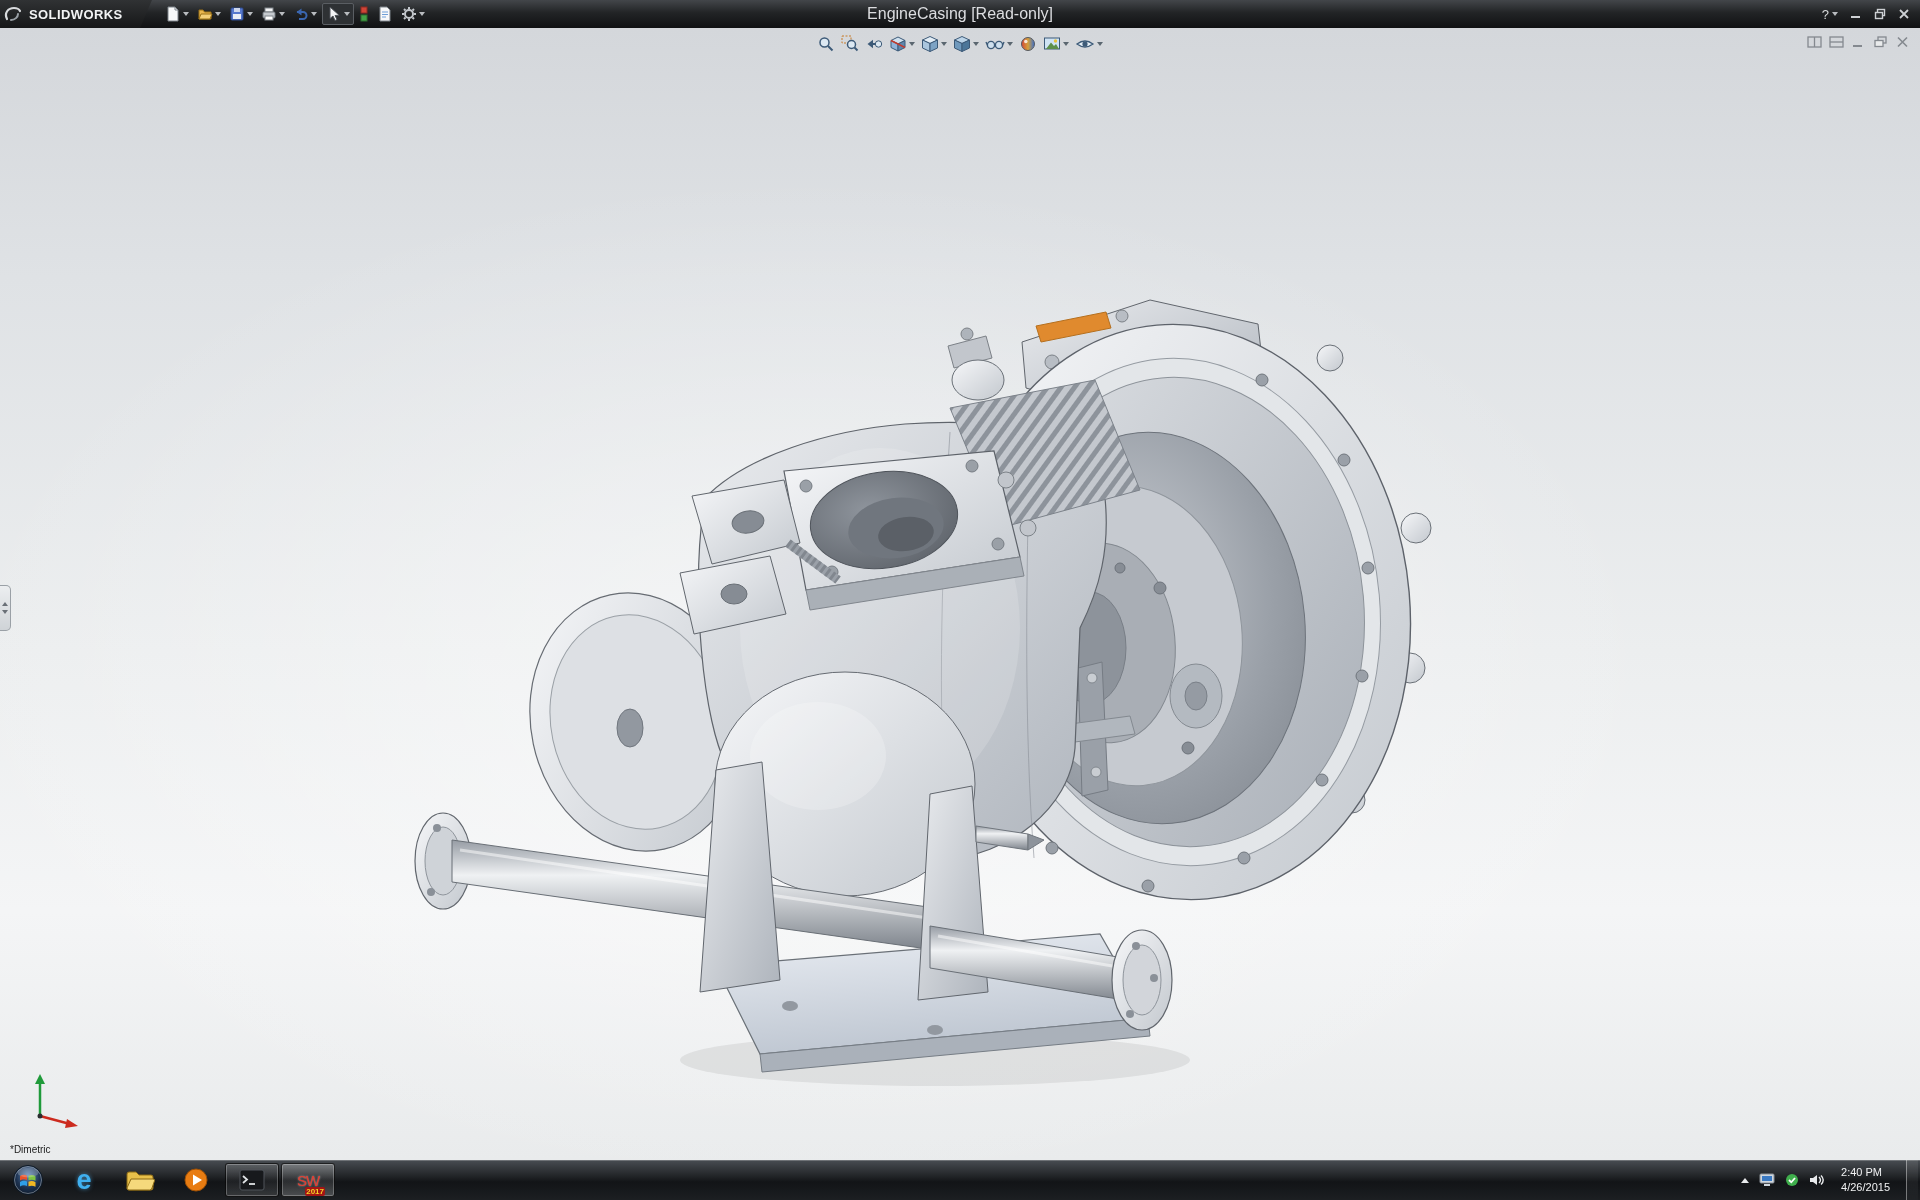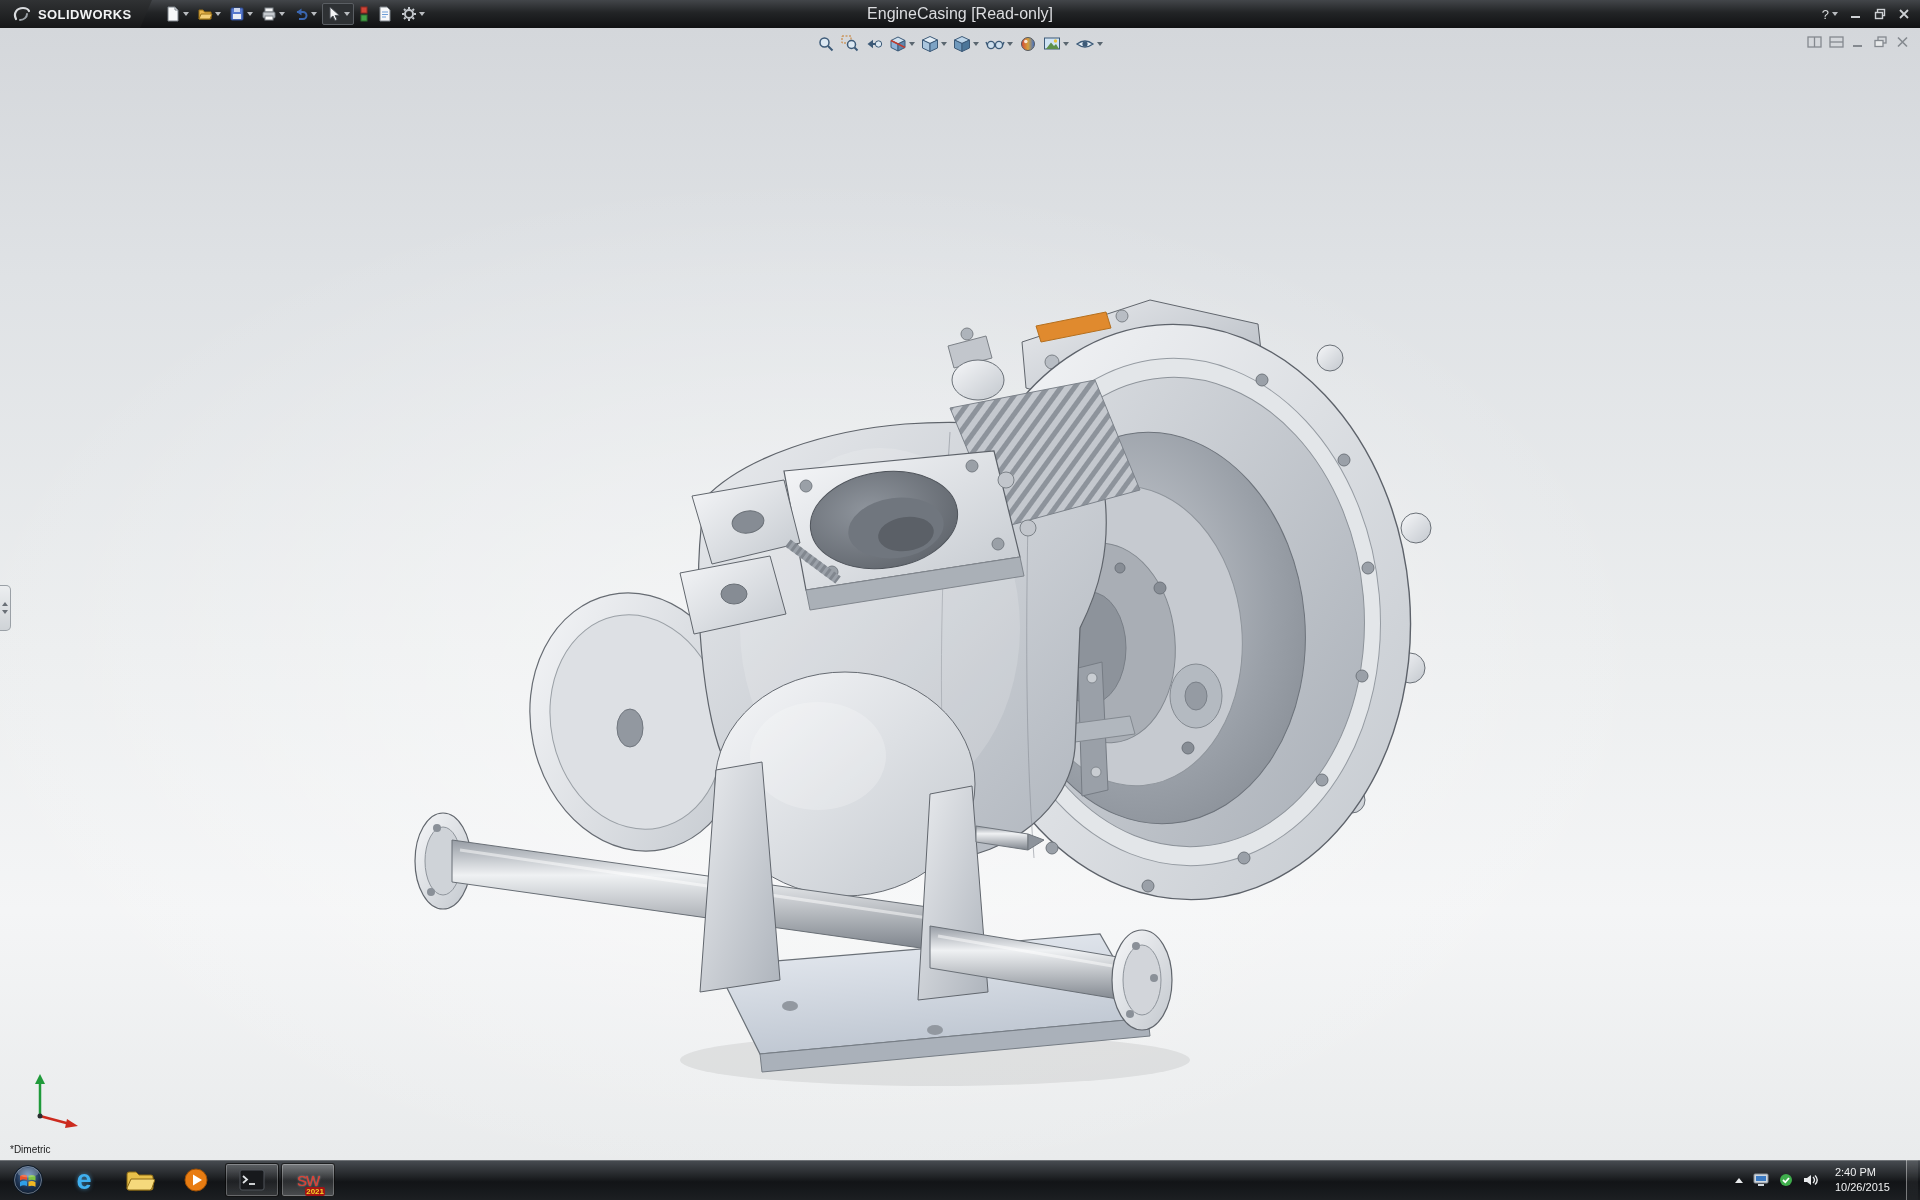--- a/index.html
+++ b/index.html
@@ -2,21 +2,21 @@
 <html><head>
 <meta charset="utf-8">
 <style>
 *{box-sizing:border-box;margin:0;padding:0}
 html,body{width:1920px;height:1200px;overflow:hidden;font-family:"Liberation Sans",sans-serif}
 body{position:relative;background:#101113}
 button{font-family:inherit;background:none;border:none;padding:0;cursor:pointer;color:inherit}
 
 
 .titlebar{position:absolute;top:0;left:0;right:0;height:28px;display:flex;align-items:center;background:linear-gradient(#43464a,#222426 45%,#101113);color:#e6e7e9;z-index:40}
-.logo{display:flex;align-items:center;gap:6px;height:28px;width:152px;padding-left:12px;background:linear-gradient(#303234,#161718);clip-path:polygon(0 0,152px 0,140px 28px,0 28px);flex:0 0 auto}
+.logo{display:flex;align-items:center;gap:6px;height:28px;width:152px;padding-left:3px;background:linear-gradient(#303234,#161718);clip-path:polygon(0 0,152px 0,140px 28px,0 28px);flex:0 0 auto}
 .logo-text{font-size:13px;font-weight:bold;letter-spacing:.4px;color:#f2f3f4}
 .tb-tools{display:flex;align-items:center;gap:2px;margin-left:10px}
 .tb-btn{display:flex;align-items:center;gap:2px;height:22px;padding:0 3px}
 .tb-btn.boxed{border:1px solid #5a5e63;background:#2e3134;border-radius:2px}
 .caret{width:0;height:0;border-left:3.5px solid transparent;border-right:3.5px solid transparent;border-top:4px solid #b9bcc0}
 .tb-title{position:absolute;left:50%;transform:translateX(-50%);font-size:16px;color:#dcdde0;white-space:nowrap}
 .tb-right{margin-left:auto;display:flex;align-items:center;gap:12px;padding-right:10px}
 .help-btn{display:flex;align-items:center;gap:3px;font-size:13px;color:#d7d9db}
 
 
@@ -509,38 +509,38 @@
     <svg width="26" height="22">
       <rect x="1" y="1" width="24" height="20" rx="2" fill="#17191c" stroke="#50555b"></rect>
       <polyline points="4,7 8,10.5 4,14" fill="none" stroke="#dfe2e5" stroke-width="1.8"></polyline>
       <line x1="10" y1="15" x2="16" y2="15" stroke="#dfe2e5" stroke-width="1.8"></line>
     </svg>
   </button>
 
   <button class="task-app open active">
     <span class="sw-wrap">
       <span class="sw-glyph">SW</span>
-      <span class="sw-badge">2021</span>
+      <span class="sw-badge">2017</span>
     </span>
   </button>
 
   <div class="tray">
     <span class="tray-chevron"></span>
     <svg width="16" height="14">
       <rect x="1" y="1" width="14" height="9" rx="1" fill="#cfd6dd" stroke="#8a9097"></rect>
       <rect x="3" y="3" width="10" height="5" fill="#3a79c2"></rect>
       <rect x="5" y="11" width="6" height="2" fill="#cfd6dd"></rect>
     </svg>
     <svg width="14" height="14">
       <circle cx="7" cy="7" r="6" fill="#3fae4c"></circle>
       <polyline points="4,7 6.3,9.3 10,5" fill="none" stroke="#ffffff" stroke-width="1.8"></polyline>
     </svg>
     <svg width="16" height="14">
       <polygon points="1,5 4,5 8,2 8,12 4,9 1,9" fill="#e8eaec"></polygon>
       <path d="M10 4 q3 3 0 6 M12 2.5 q4.5 4.5 0 9" fill="none" stroke="#e8eaec" stroke-width="1.4"></path>
     </svg>
     <div class="clock">
       <div>2:40 PM</div>
-      <div>10/26/2015</div>
+      <div>4/26/2015</div>
     </div>
     <div class="show-desktop"></div>
   </div>
 </div>
 
 </body></html>

